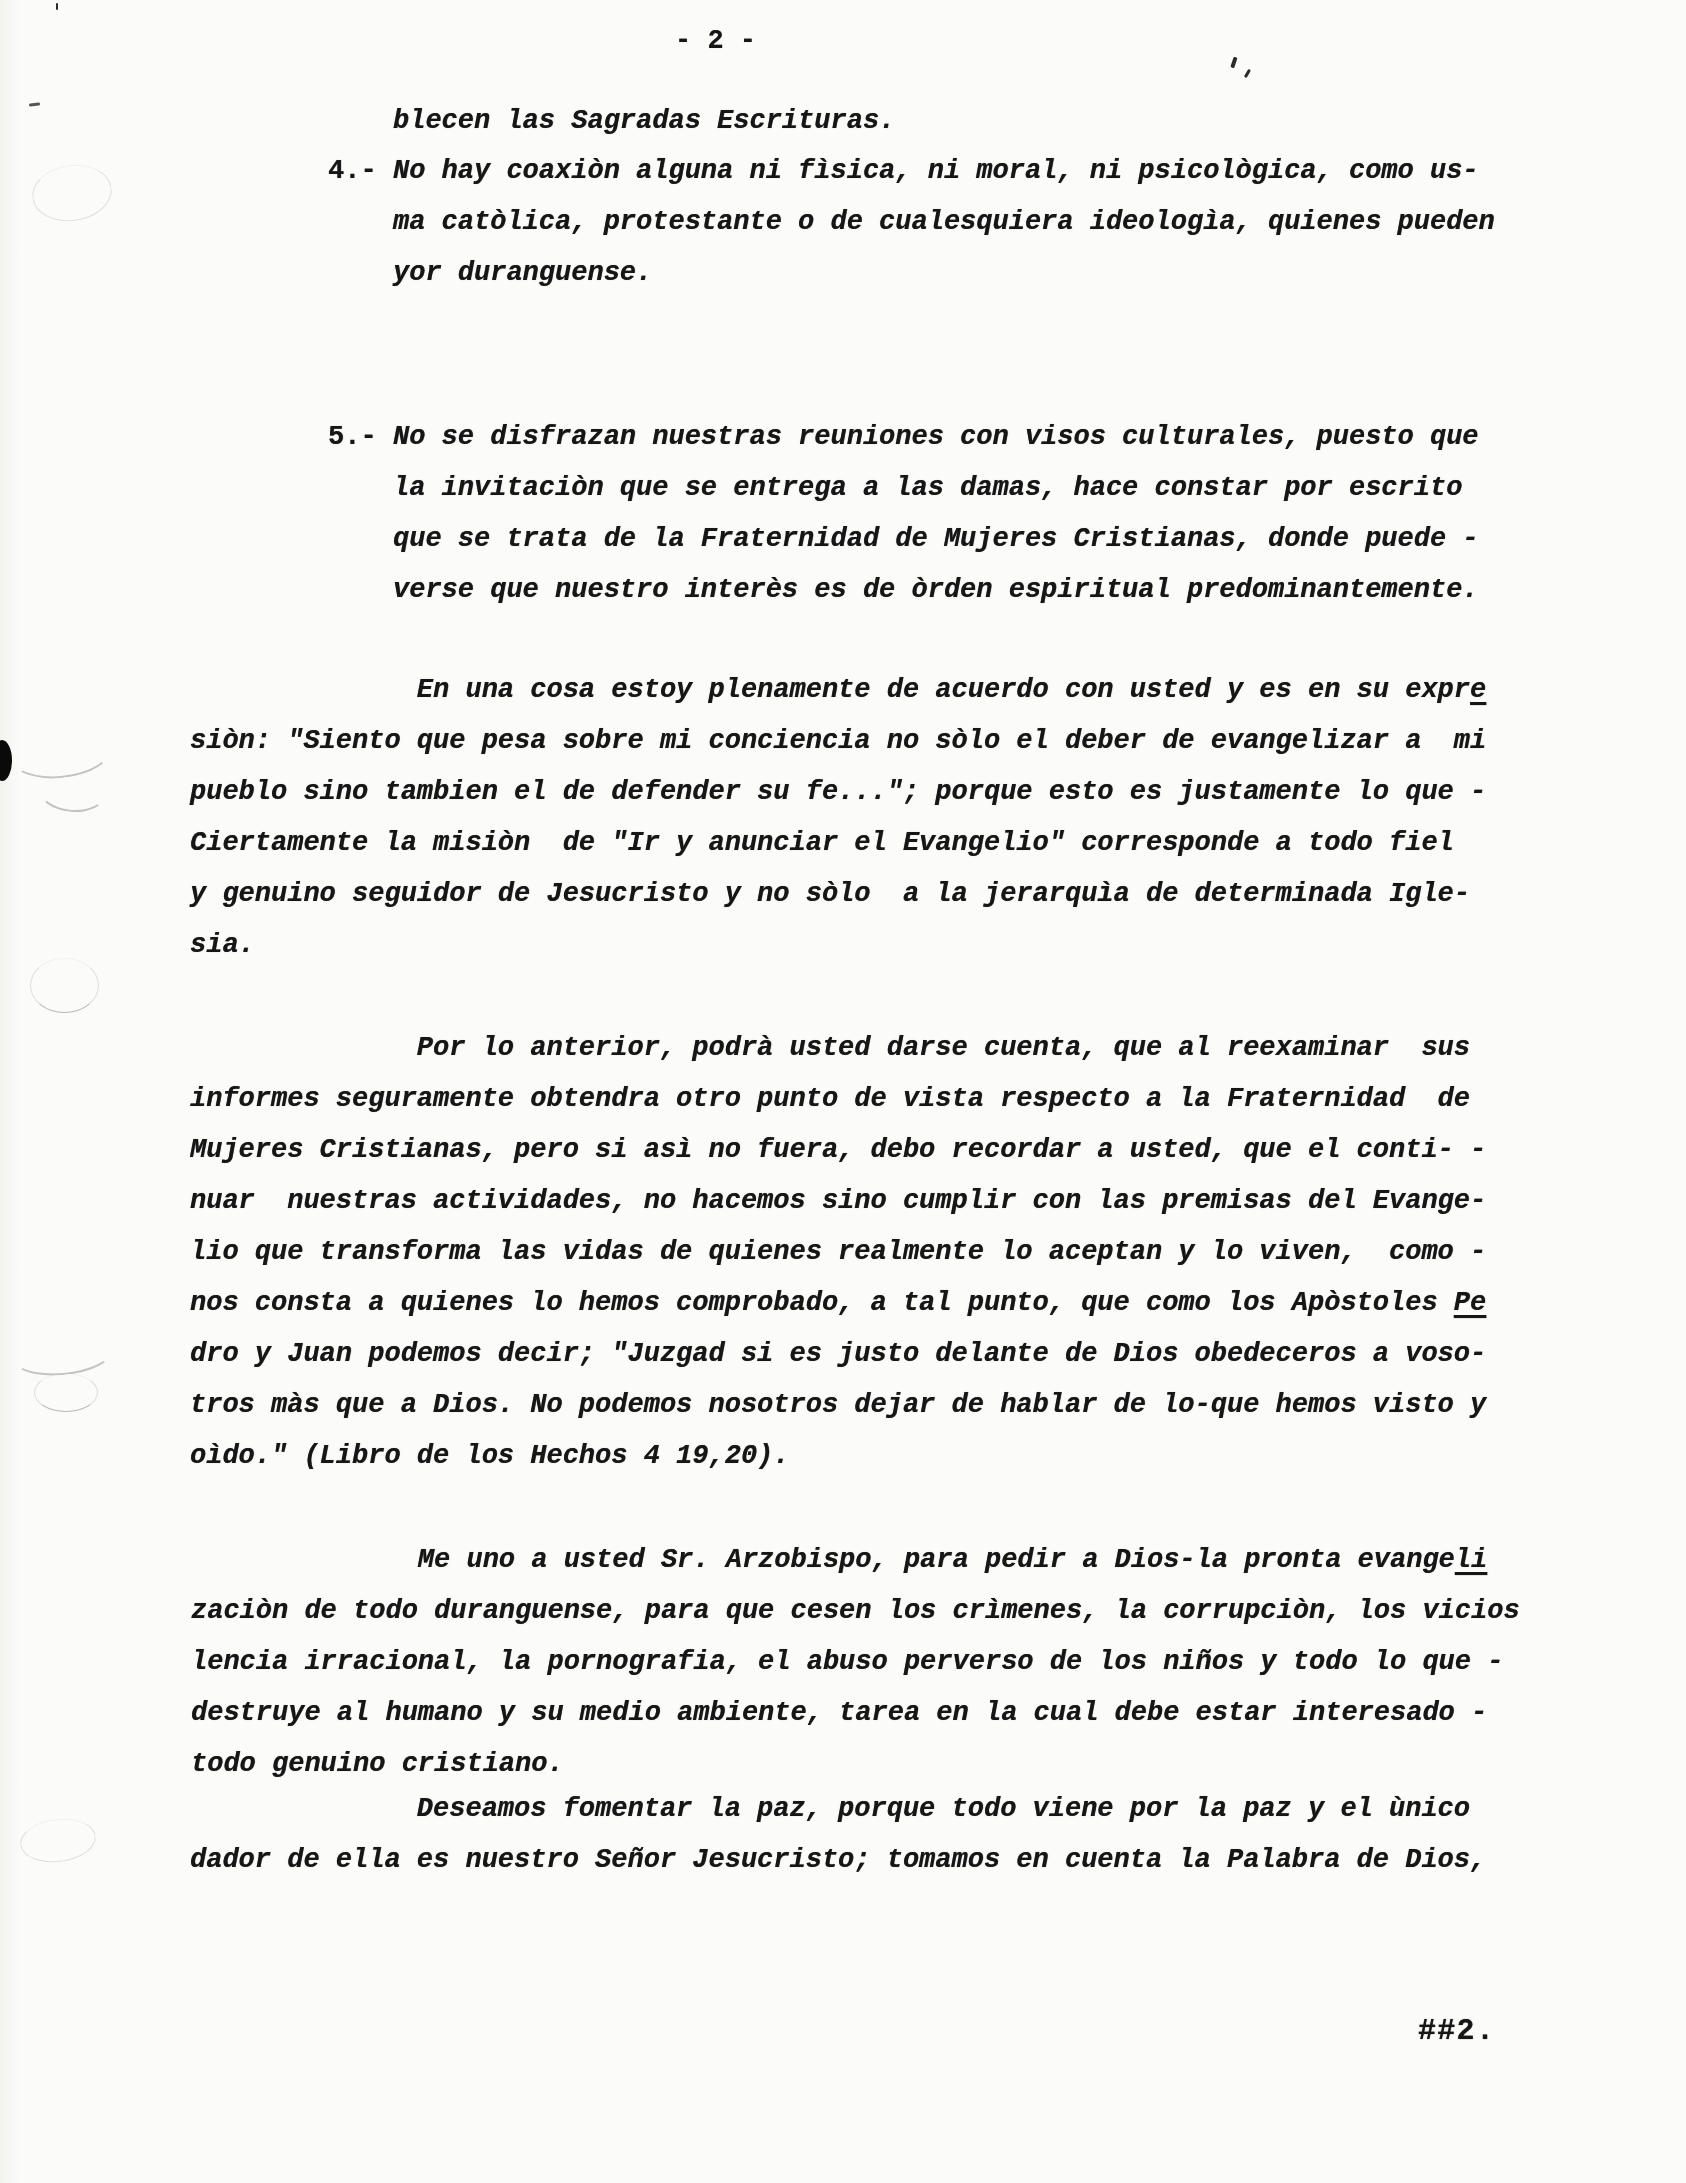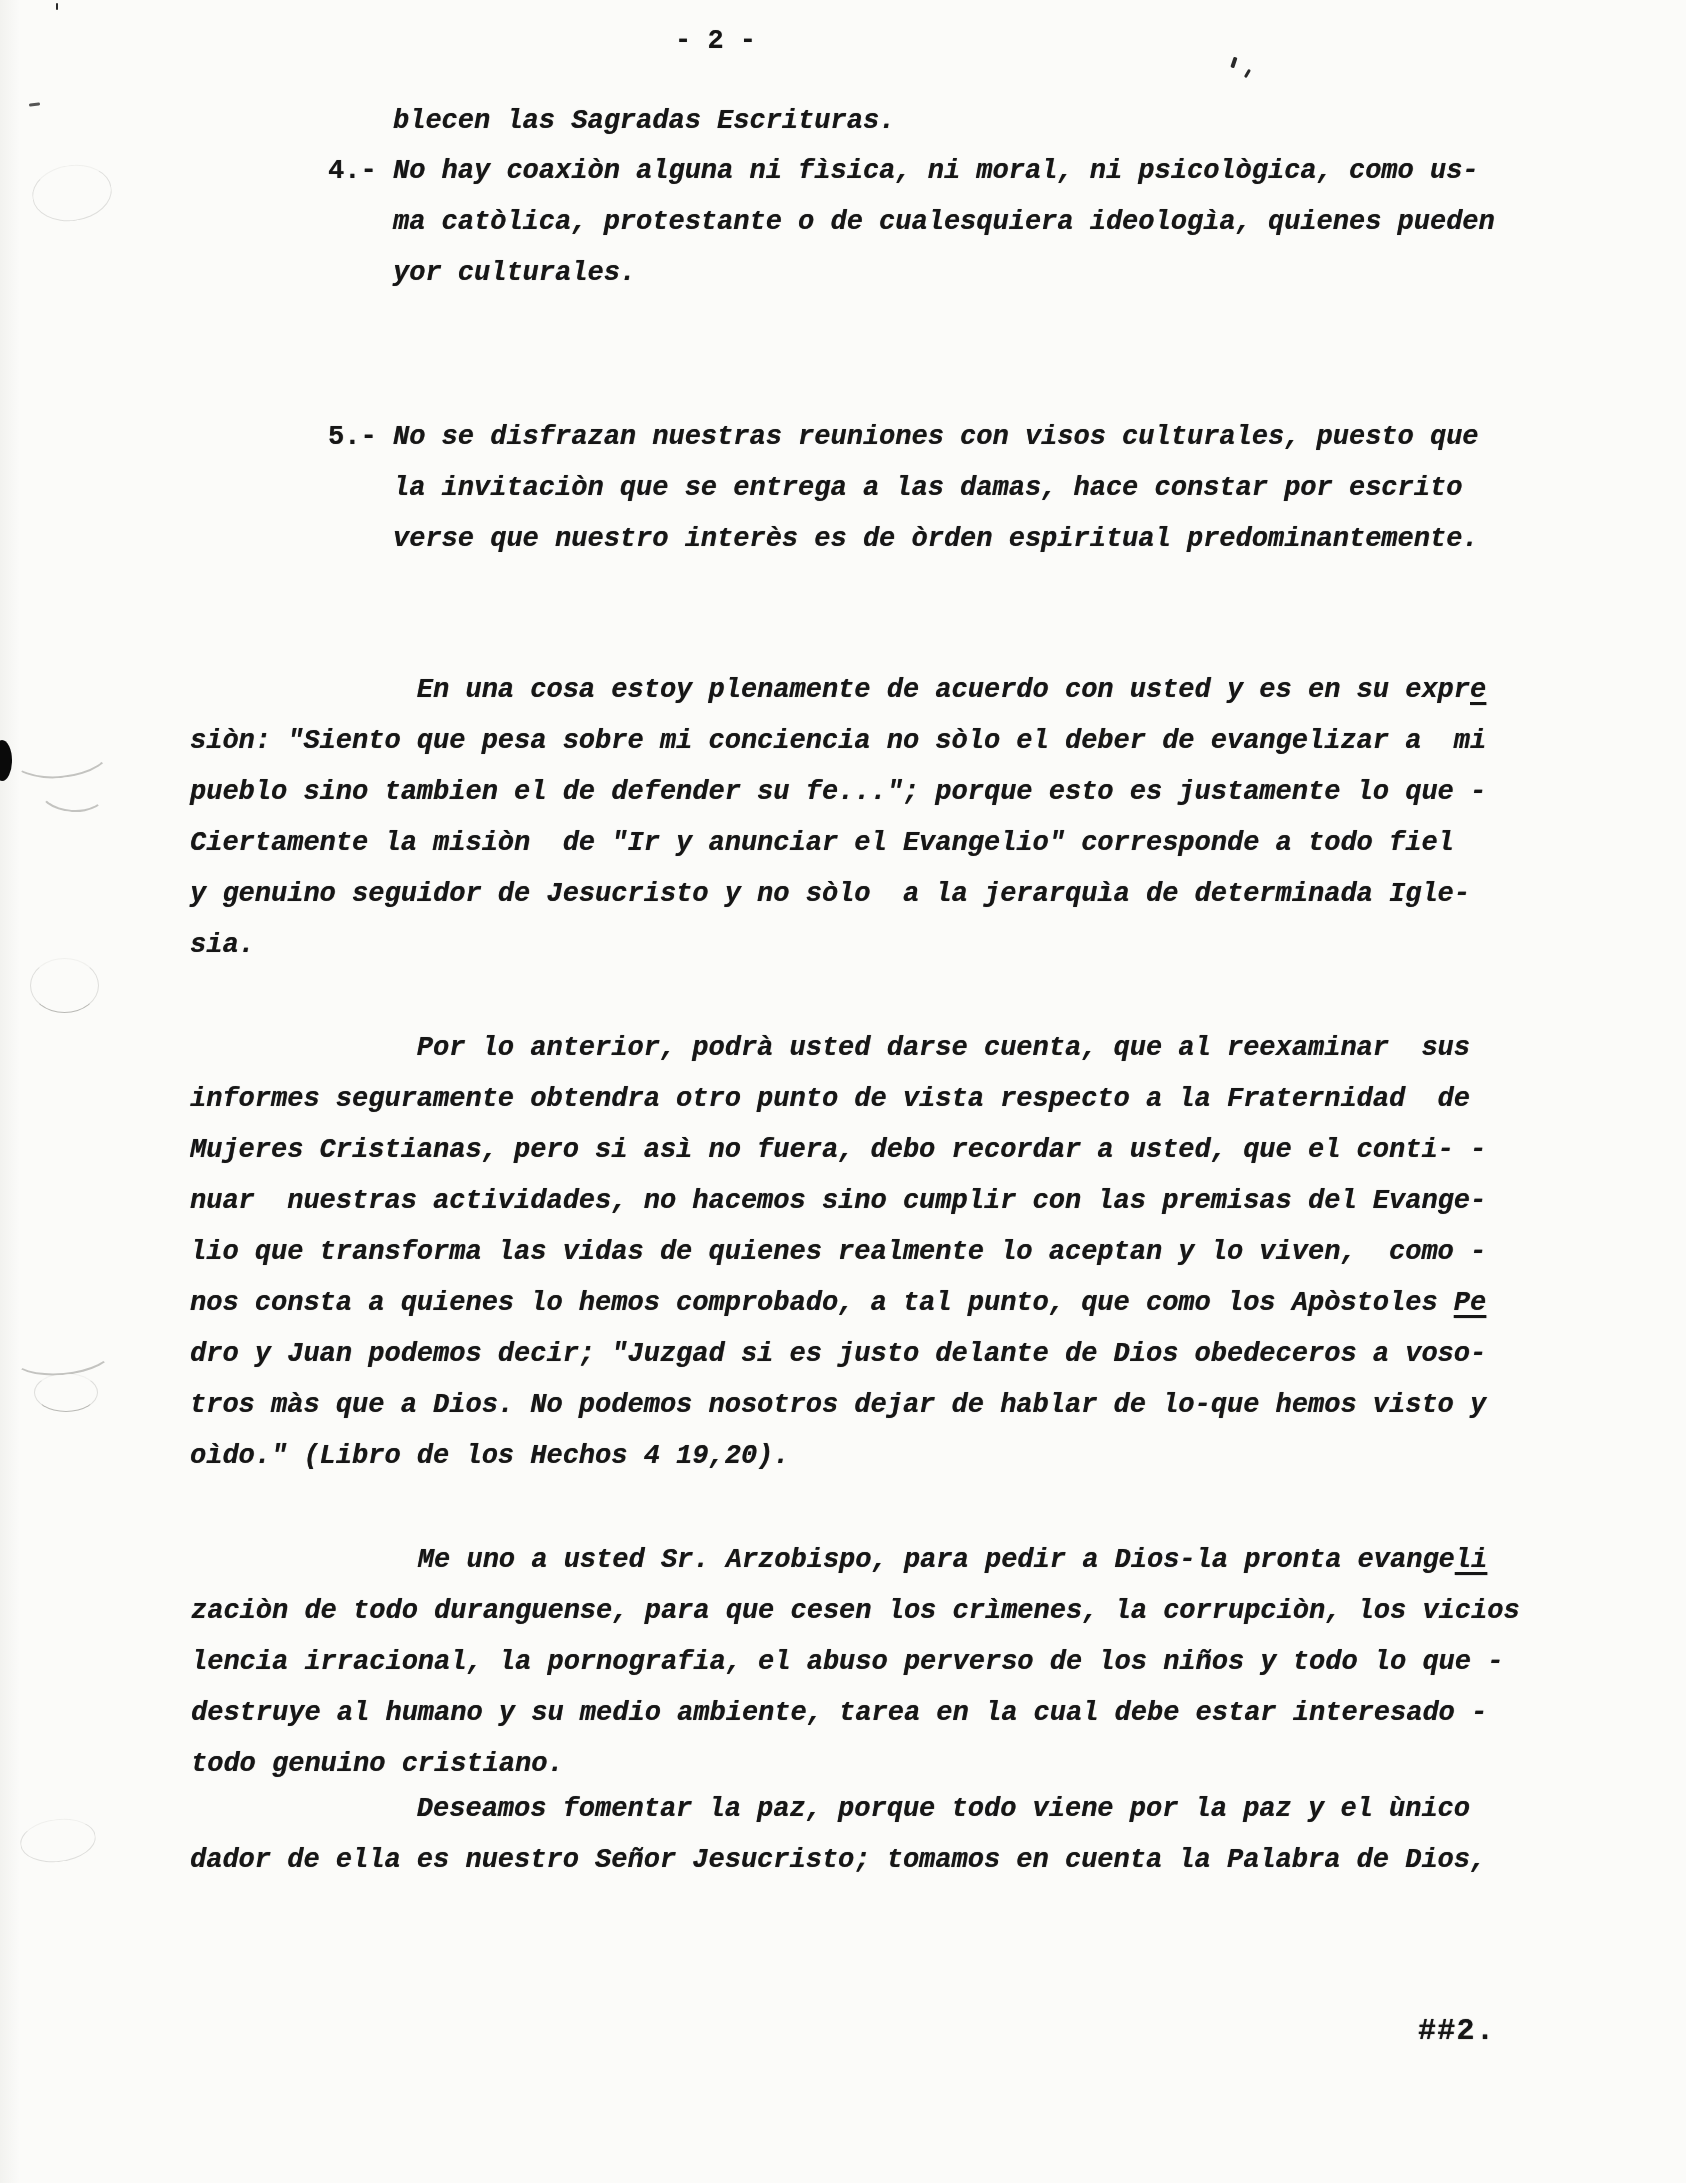--- a/index.html
+++ b/index.html
@@ -74,28 +74,29 @@
       <div class="block b0 continuation">
         <div class="lines">
           <div class="line"><span>blecen las Sagradas Escrituras.</span></div>
         </div>
       </div>
       <div class="block b1 list-item">
         <span class="marker">4.-</span>
         <div class="lines">
           <div class="line"><span>No hay coaxiòn alguna ni fìsica, ni moral, ni psicològica, como us-</span></div>
           <div class="line"><span>ma catòlica, protestante o de cualesquiera ideologìa, quienes pueden</span></div>
-          <div class="line"><span>yor culturales.</span></div>
+          <div class="line"><span>yor duranguense.</span></div>
         </div>
       </div>
       <div class="block b2 list-item">
         <span class="marker">5.-</span>
         <div class="lines">
           <div class="line"><span>No se disfrazan nuestras reuniones con visos culturales, puesto que</span></div>
           <div class="line"><span>la invitaciòn que se entrega a las damas, hace constar por escrito</span></div>
+          <div class="line"><span>que se trata de la Fraternidad de Mujeres Cristianas, donde puede -</span></div>
           <div class="line"><span>verse que nuestro interès es de òrden espiritual predominantemente.</span></div>
         </div>
       </div>
       <div class="block b3 paragraph">
         <div class="lines">
           <div class="line"><span>              En una cosa estoy plenamente de acuerdo con usted y es en su expr</span><span class="u">e</span></div>
           <div class="line"><span>siòn: "Siento que pesa sobre mi conciencia no sòlo el deber de evangelizar a  mi</span></div>
           <div class="line"><span>pueblo sino tambien el de defender su fe..."; porque esto es justamente lo que -</span></div>
           <div class="line"><span>Ciertamente la misiòn  de "Ir y anunciar el Evangelio" corresponde a todo fiel</span></div>
           <div class="line"><span>y genuino seguidor de Jesucristo y no sòlo  a la jerarquìa de determinada Igle-</span></div>

